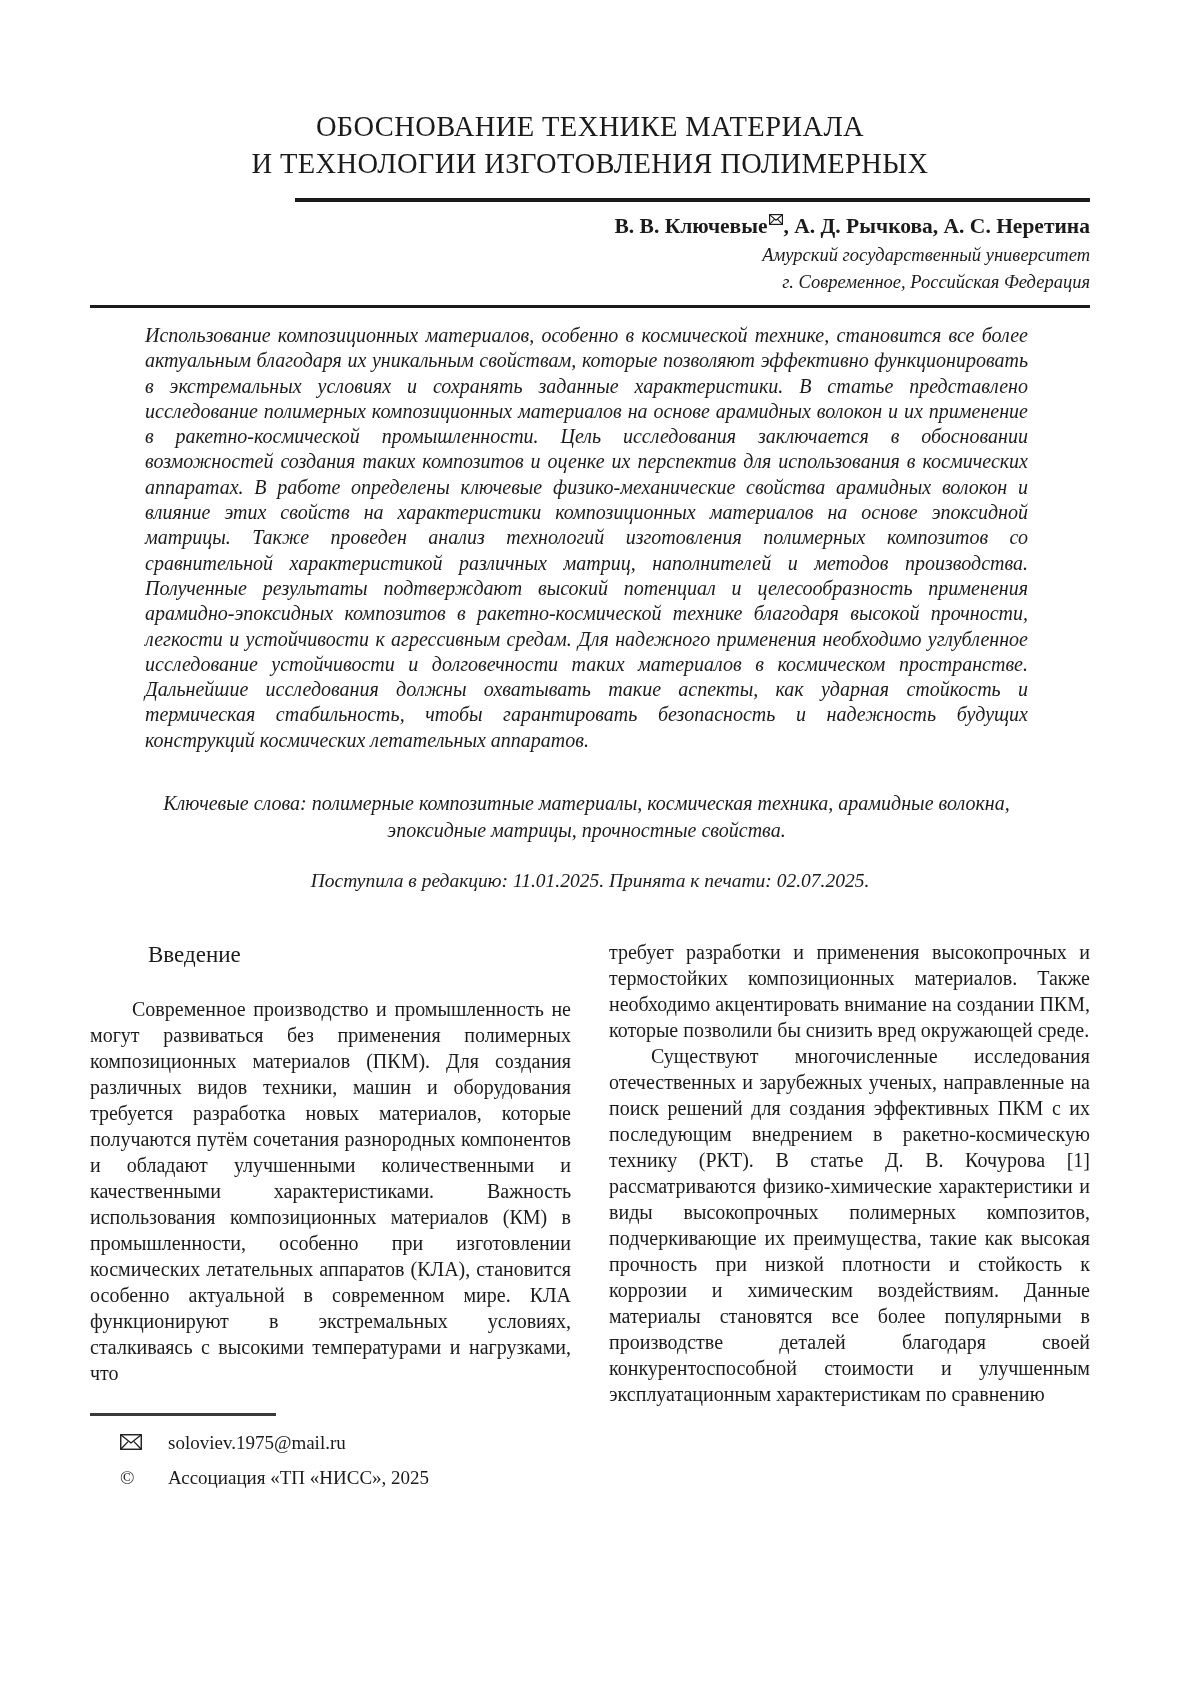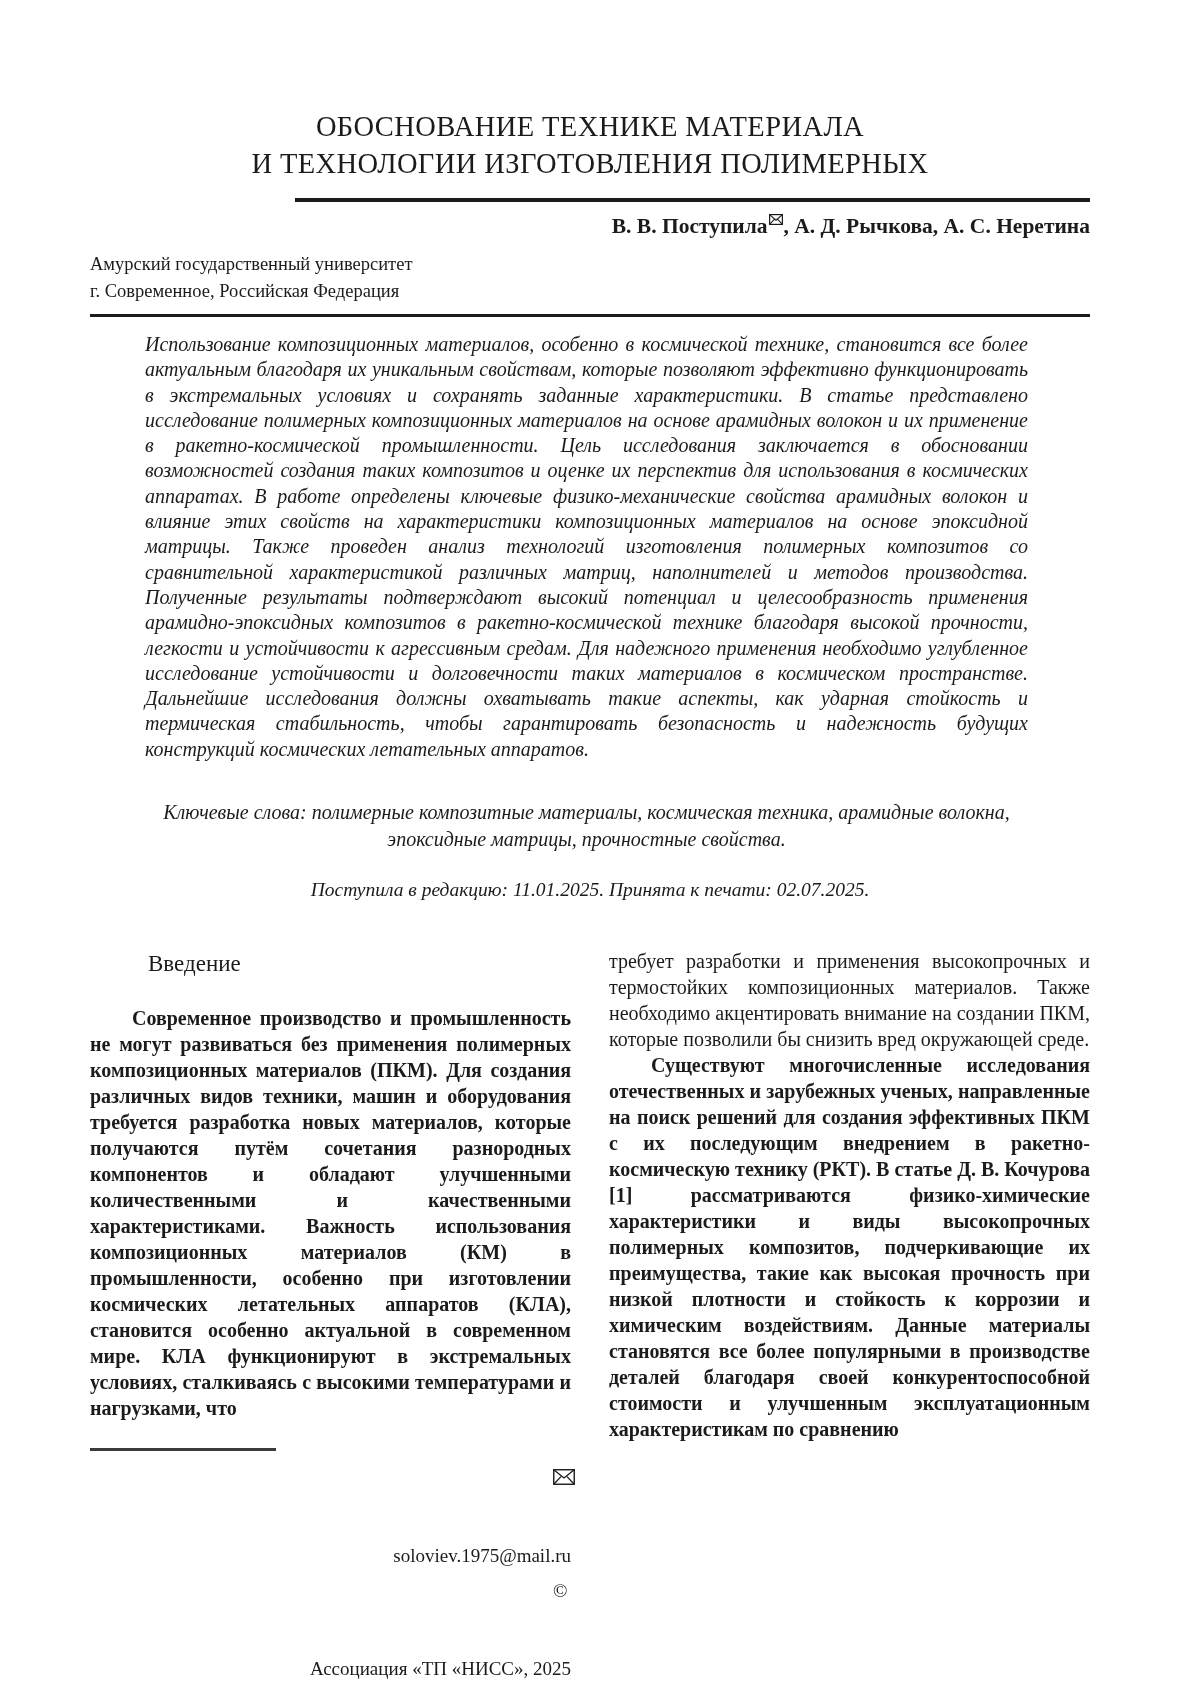--- a/index.html
+++ b/index.html
@@ -37,22 +37,23 @@
   .authors {
     margin-top:11px;
     text-align:right;
     font-weight:bold;
     font-size:21.5px;
     line-height:26px;
   }
   .env-sup { display:inline-block; position:relative; top:-8px; margin:0 1px; }
 
   .affiliation {
-    margin-top:12px;
-    text-align:left;
+    margin-top:3px;
+    text-align:right;
+    font-style:italic;
     font-size:18.5px;
     line-height:27px;
   }
 
   .rule-full { margin-top:9px; height:3.5px; background:#1b1b1b; }
 
   .abstract {
     margin:15px 62px 16px 55px;
     font-style:italic;
     font-size:20px;
@@ -78,47 +79,47 @@
 
   .body-cols { margin-top:46px; display:flex; gap:38px; }
   .col { width:486.5px; font-size:20px; line-height:26px; text-align:justify; }
   .intro-heading {
     font-size:23px;
     font-weight:normal;
     margin:2px 0 27px 58px;
     text-align:left;
     line-height:28px;
   }
-  .para-indent { text-indent:42px;font-weight:bold; }
+  .para-indent { text-indent:42px; }
   .para-noindent { text-indent:0; }
 
   .footnote { margin-top:27px; font-size:19px; line-height:24px; }
   .footnote-rule { width:186px; height:2.5px; background:#3a3a3a; margin-bottom:15px; }
-  .footnote-row { display:flex; align-items:flex-end; margin-bottom:11px; text-align:left;flex-direction:column; }
+  .footnote-row { display:flex; align-items:flex-end; margin-bottom:11px; text-align:left; }
   .footnote-iconcell { width:48px; padding-left:30px; flex:0 0 78px; }
   .footnote-iconcell svg { position:relative; top:1px; }
   .copyright-glyph { font-size:19px; }
   .footnote-text { flex:1; }
 </style>
 </head>
 <body>
 
 <div class="page">
 
 
 
   <h1 class="title">
     <div>ОБОСНОВАНИЕ ТЕХНИКЕ МАТЕРИАЛА</div>
     <div>И ТЕХНОЛОГИИ ИЗГОТОВЛЕНИЯ ПОЛИМЕРНЫХ</div>
   </h1>
 
   <div class="rule-authors-top"></div>
 
   <div class="authors">
-    <span>В. В. Поступила</span><span class="env-sup"><svg width="14" height="11" viewBox="0 0 14 11">
+    <span>В. В. Ключевые</span><span class="env-sup"><svg width="14" height="11" viewBox="0 0 14 11">
           <rect x="0.6" y="0.6" width="12.8" height="9.8" fill="none" stroke="#1b1b1b" stroke-width="1.2"></rect>
           <path d="M0.6,0.6 L7,6.2 L13.4,0.6 M0.6,10.4 L5.3,5.4 M13.4,10.4 L8.7,5.4" fill="none" stroke="#1b1b1b" stroke-width="1.1"></path>
         </svg></span><span>, А. Д. Рычкова, А. С. Неретина</span>
   </div>
 
   <div class="affiliation">
     <div>Амурский государственный университет</div>
     <div>г. Современное, Российская Федерация</div>
   </div>
 

